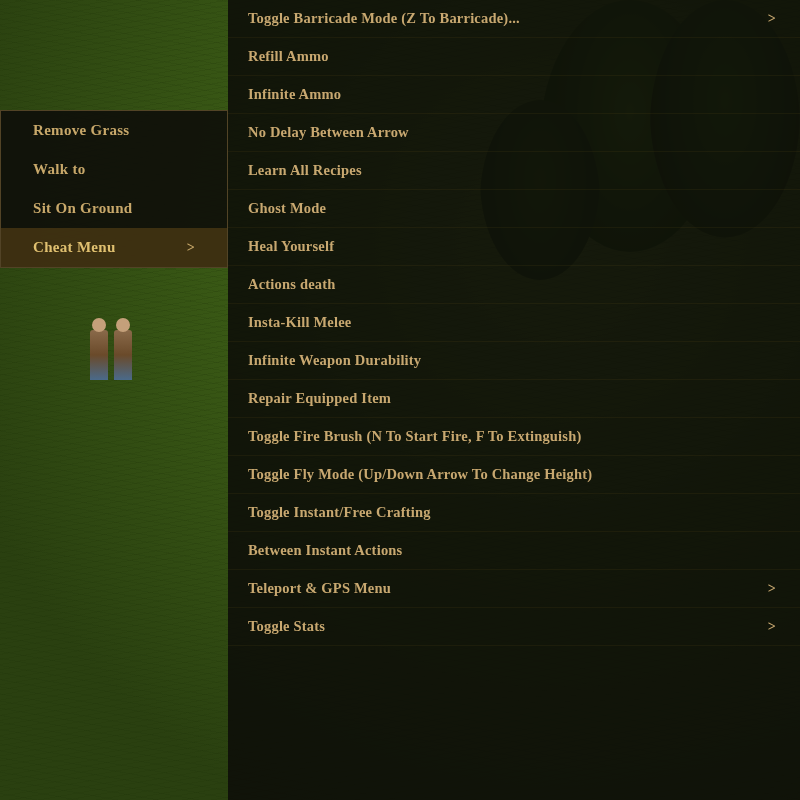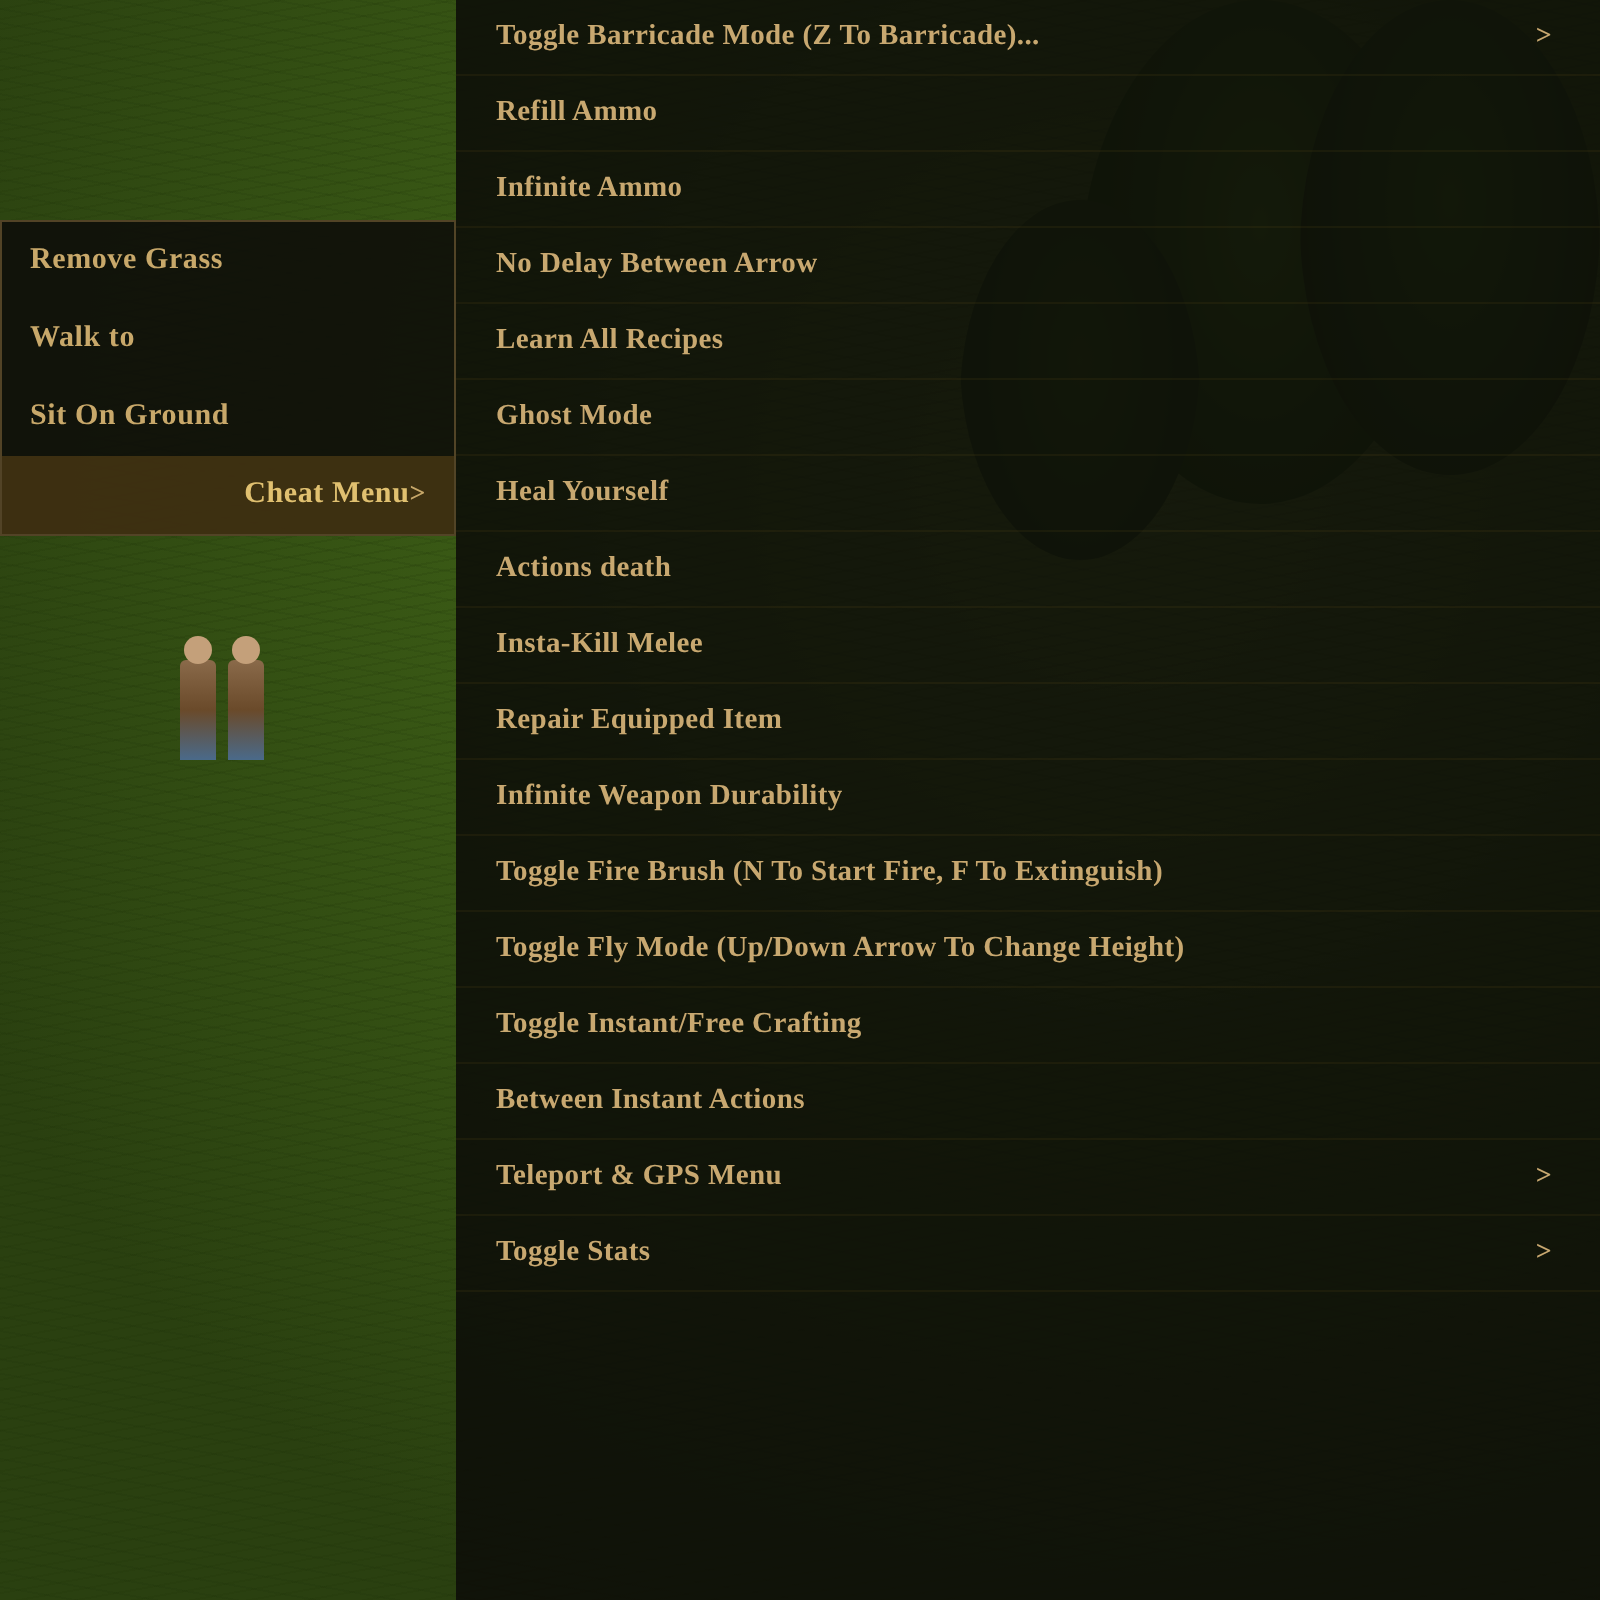--- a/index.html
+++ b/index.html
@@ -105,35 +105,34 @@
       position: absolute;
       left: 0;
       top: 110px;
       width: 228px;
       z-index: 10;
       background: rgba(15, 15, 10, 0.92);
       border: 1px solid rgba(180, 140, 80, 0.4);
     }
 
     .left-menu-item {
-      padding: 11px 14px;
+      padding: 11px 32px;
       color: #c8a86a;
       font-size: 15px;
       font-weight: bold;
       cursor: pointer;
       display: flex;
       align-items: center;
       justify-content: space-between;
       letter-spacing: 0.3px;
     }
 
     .left-menu-item.active {
       background: rgba(80, 60, 20, 0.7);
       color: #e0c070;
-      justify-content: flex-end;
     }
 
     .left-menu-item .arrow {
       color: #c8a86a;
       font-size: 14px;
     }
 
     
     .right-menu {
       position: absolute;
@@ -203,24 +202,24 @@
     <div class="right-menu-item">
       <span>Heal Yourself</span>
     </div>
     <div class="right-menu-item">
       <span>Actions death</span>
     </div>
     <div class="right-menu-item">
       <span>Insta-Kill Melee</span>
     </div>
     <div class="right-menu-item">
+      <span>Infinite Weapon Durability</span>
+    </div>
+    <div class="right-menu-item">
       <span>Repair Equipped Item</span>
-    </div>
-    <div class="right-menu-item">
-      <span>Infinite Weapon Durability</span>
     </div>
     <div class="right-menu-item">
       <span>Toggle Fire Brush (N To Start Fire, F To Extinguish)</span>
     </div>
     <div class="right-menu-item">
       <span>Toggle Fly Mode (Up/Down Arrow To Change Height)</span>
     </div>
     <div class="right-menu-item">
       <span>Toggle Instant/Free Crafting</span>
     </div>

